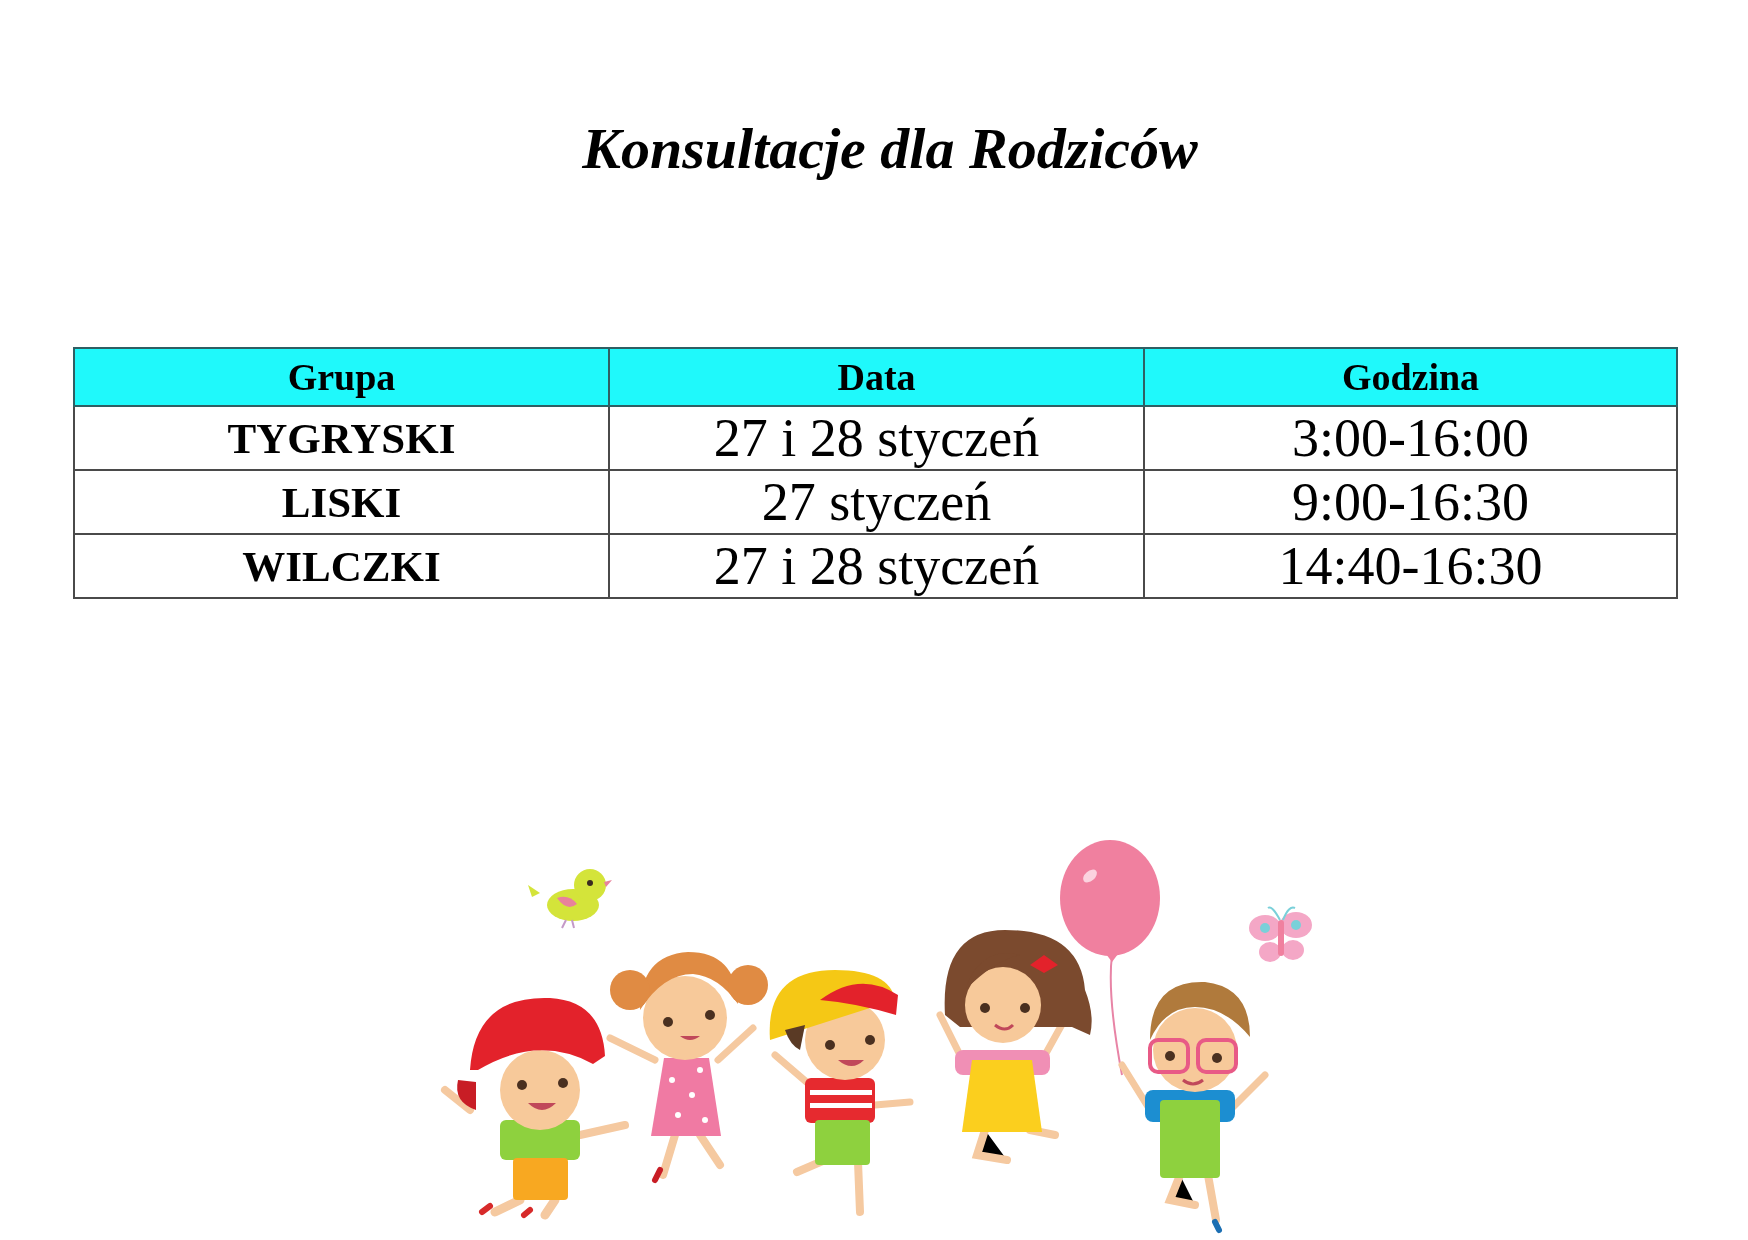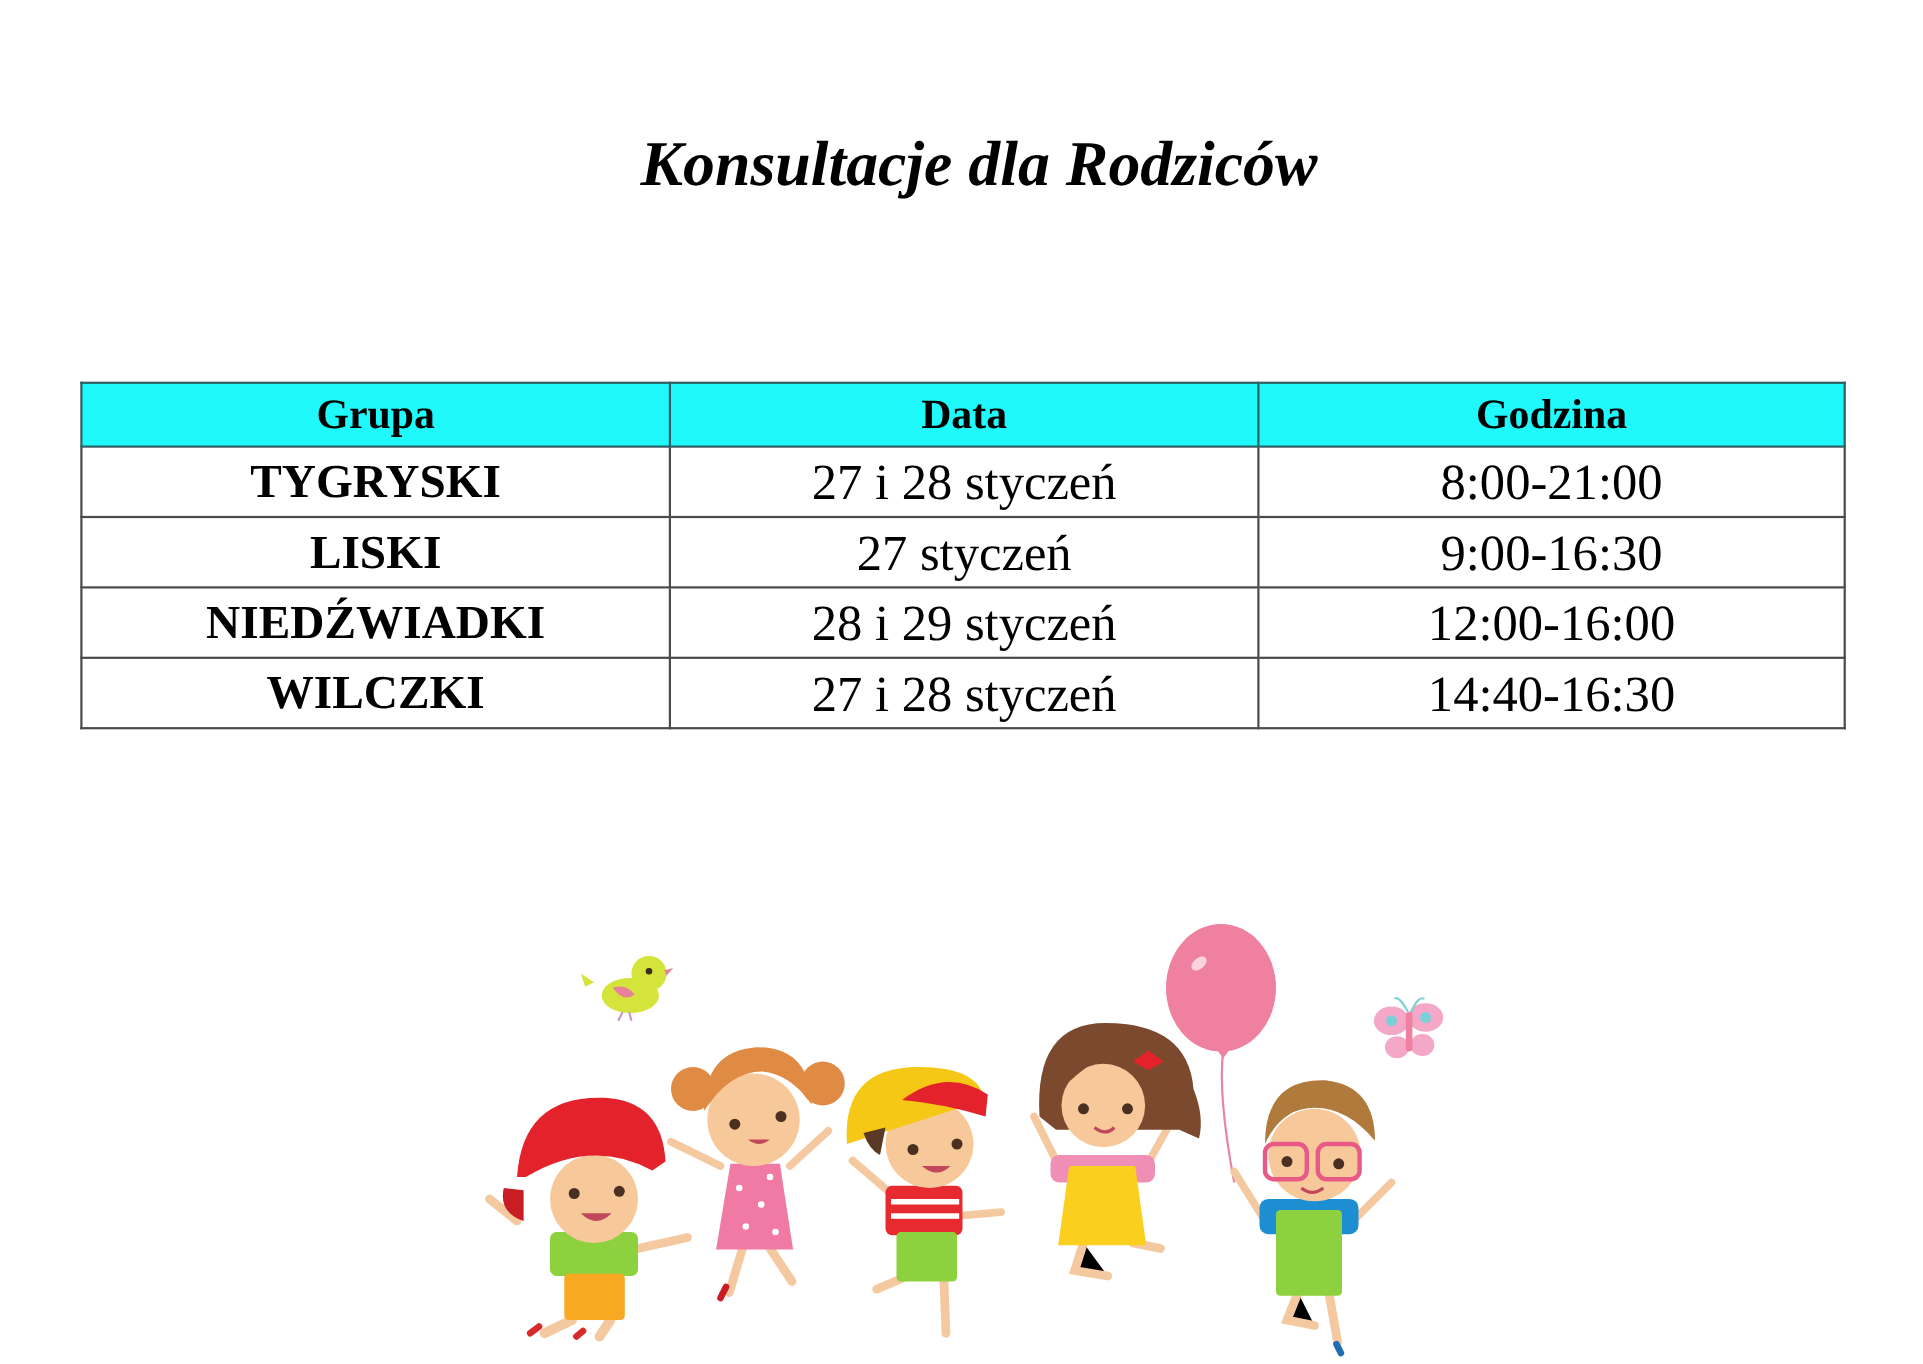--- a/index.html
+++ b/index.html
@@ -19,21 +19,21 @@
   table.schedule col.c1 { width: 535px; }
   table.schedule col.c2 { width: 535px; }
   table.schedule col.c3 { width: 533px; }
   table.schedule th, table.schedule td {
     border: 2px solid #4a4a4a; text-align: center; padding: 0; vertical-align: middle;
   }
   table.schedule thead th {
     background: #1ff9fb; height: 56px; font-weight: bold; font-size: 38px;
     border-color: #2f5f63;
   }
-  table.schedule tbody td { height: 62px; font-size: 46px; }
+  table.schedule tbody td { height: 62px; font-size: 54px; }
   table.schedule tbody td.group { font-weight: bold; font-size: 43px; border-radius: 24px; }
   .illustration { position: absolute; left: 430px; top: 840px; width: 900px; height: 400px; }
 </style>
 </head>
 <body>
 
 <h1 class="title">Konsultacje dla Rodziców</h1>
 
 <table class="schedule">
   <colgroup>
@@ -45,31 +45,26 @@
     <tr>
       <th>Grupa</th>
       <th>Data</th>
       <th>Godzina</th>
     </tr>
   </thead>
   <tbody>
     <tr>
       <td class="group">TYGRYSKI</td>
       <td>27 i 28 styczeń</td>
-      <td>8:00-21:00</td>
+      <td>3:00-16:00</td>
     </tr>
     <tr>
       <td class="group">LISKI</td>
       <td>27 styczeń</td>
       <td>9:00-16:30</td>
-    </tr>
-    <tr>
-      <td class="group">NIEDŹWIADKI</td>
-      <td>28 i 29 styczeń</td>
-      <td>12:00-16:00</td>
     </tr>
     <tr>
       <td class="group">WILCZKI</td>
       <td>27 i 28 styczeń</td>
       <td>14:40-16:30</td>
     </tr>
   </tbody>
 </table>
 
 <svg class="illustration" viewBox="430 840 900 400" width="900" height="400" xmlns="http://www.w3.org/2000/svg">

